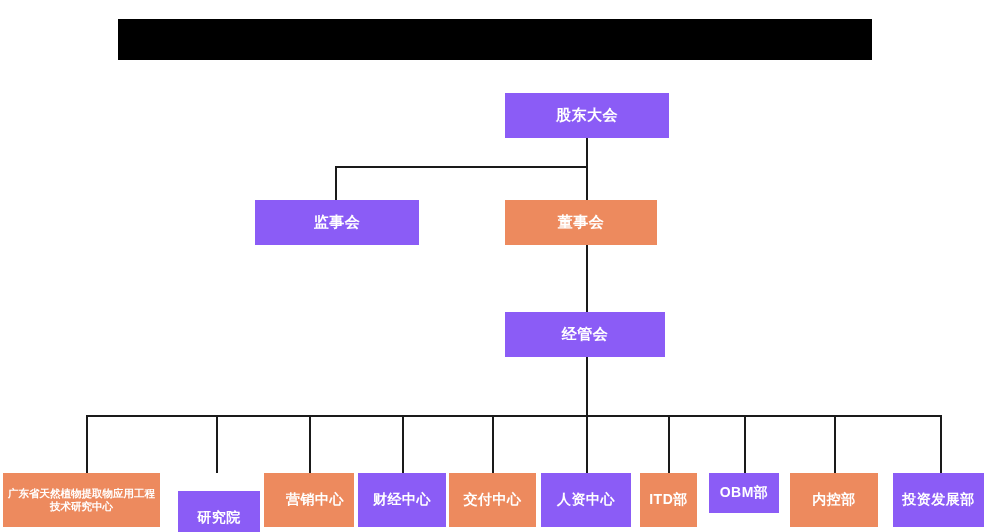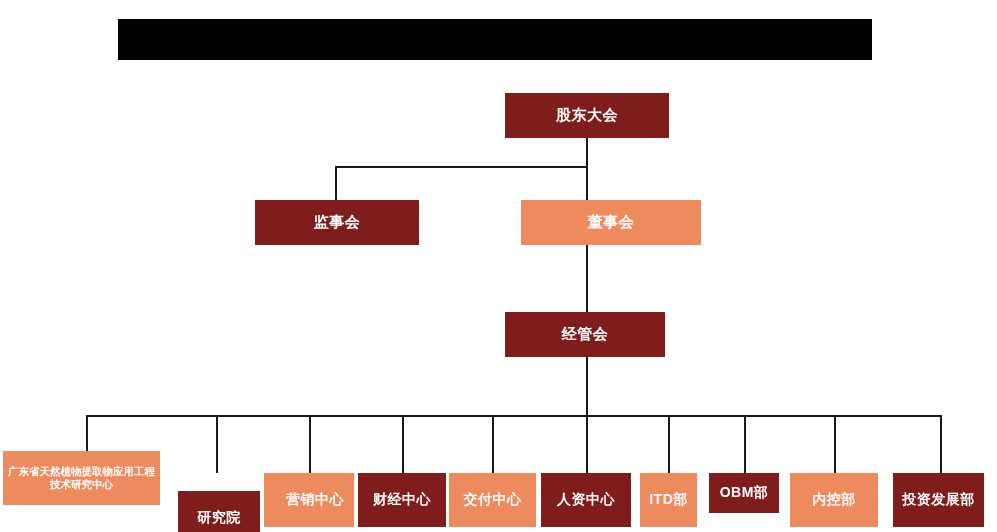--- a/index.html
+++ b/index.html
@@ -47,21 +47,21 @@
     align-items: center;
     justify-content: center;
     text-align: center;
     color: #ffffff;
     font-weight: bold;
     box-sizing: border-box;
     letter-spacing: 0.5px;
     line-height: 1.25;
     padding: 2px 3px;
   }
-  .node.dark  { background: #7f1d1d; }
+  .node.dark  { background: #8b5cf6; }
   .node.light { background: #ED8A5E; }
 
   .node.lv1 { font-size: 15px; }
   .node.lv2 { font-size: 15px; }
   .node.lv3 { font-size: 15px; }
   .node.leaf { font-size: 14px; }
   .node.leaf.tiny { font-size: 10.5px; font-weight: bold; letter-spacing: 0; }
 </style>
 </head>
 <body>
@@ -92,25 +92,25 @@
   <div class="ln ln-v" style="left:586px; top:415px; height:58px;"></div>
   <div class="ln ln-v" style="left:668px; top:415px; height:58px;"></div>
   <div class="ln ln-v" style="left:744px; top:415px; height:58px;"></div>
   <div class="ln ln-v" style="left:834px; top:415px; height:58px;"></div>
   <div class="ln ln-v" style="left:940px; top:415px; height:58px;"></div>
 
   <div class="node dark lv1" style="left:505px; top:93px; width:164px; height:45px;">股东大会</div>
 
   <div class="node dark lv2" style="left:255px; top:200px; width:164px; height:45px;">监事会</div>
 
-  <div class="node light lv2" style="left:521px; top:200px; width:180px; height:45px;">董事会</div>
+  <div class="node light lv2" style="left:505px; top:200px; width:152px; height:45px;">董事会</div>
 
   <div class="node dark lv3" style="left:505px; top:312px; width:160px; height:45px;">经管会</div>
 
-  <div class="node light leaf tiny" style="left:3px; top:451px; width:157px; height:54px;">广东省天然植物提取物应用工程技术研究中心</div>
+  <div class="node light leaf tiny" style="left:3px; top:473px; width:157px; height:54px;">广东省天然植物提取物应用工程技术研究中心</div>
 
   <div class="node dark leaf" style="left:178px; top:491px; width:82px; height:54px;">研究院</div>
 
   <div class="node light leaf" style="left:264px; top:473px; width:90px; height:54px;padding-left:15px;">营销中心</div>
 
   <div class="node dark leaf" style="left:358px; top:473px; width:88px; height:54px;">财经中心</div>
 
   <div class="node light leaf" style="left:449px; top:473px; width:87px; height:54px;">交付中心</div>
 
   <div class="node dark leaf" style="left:541px; top:473px; width:90px; height:54px;">人资中心</div>

